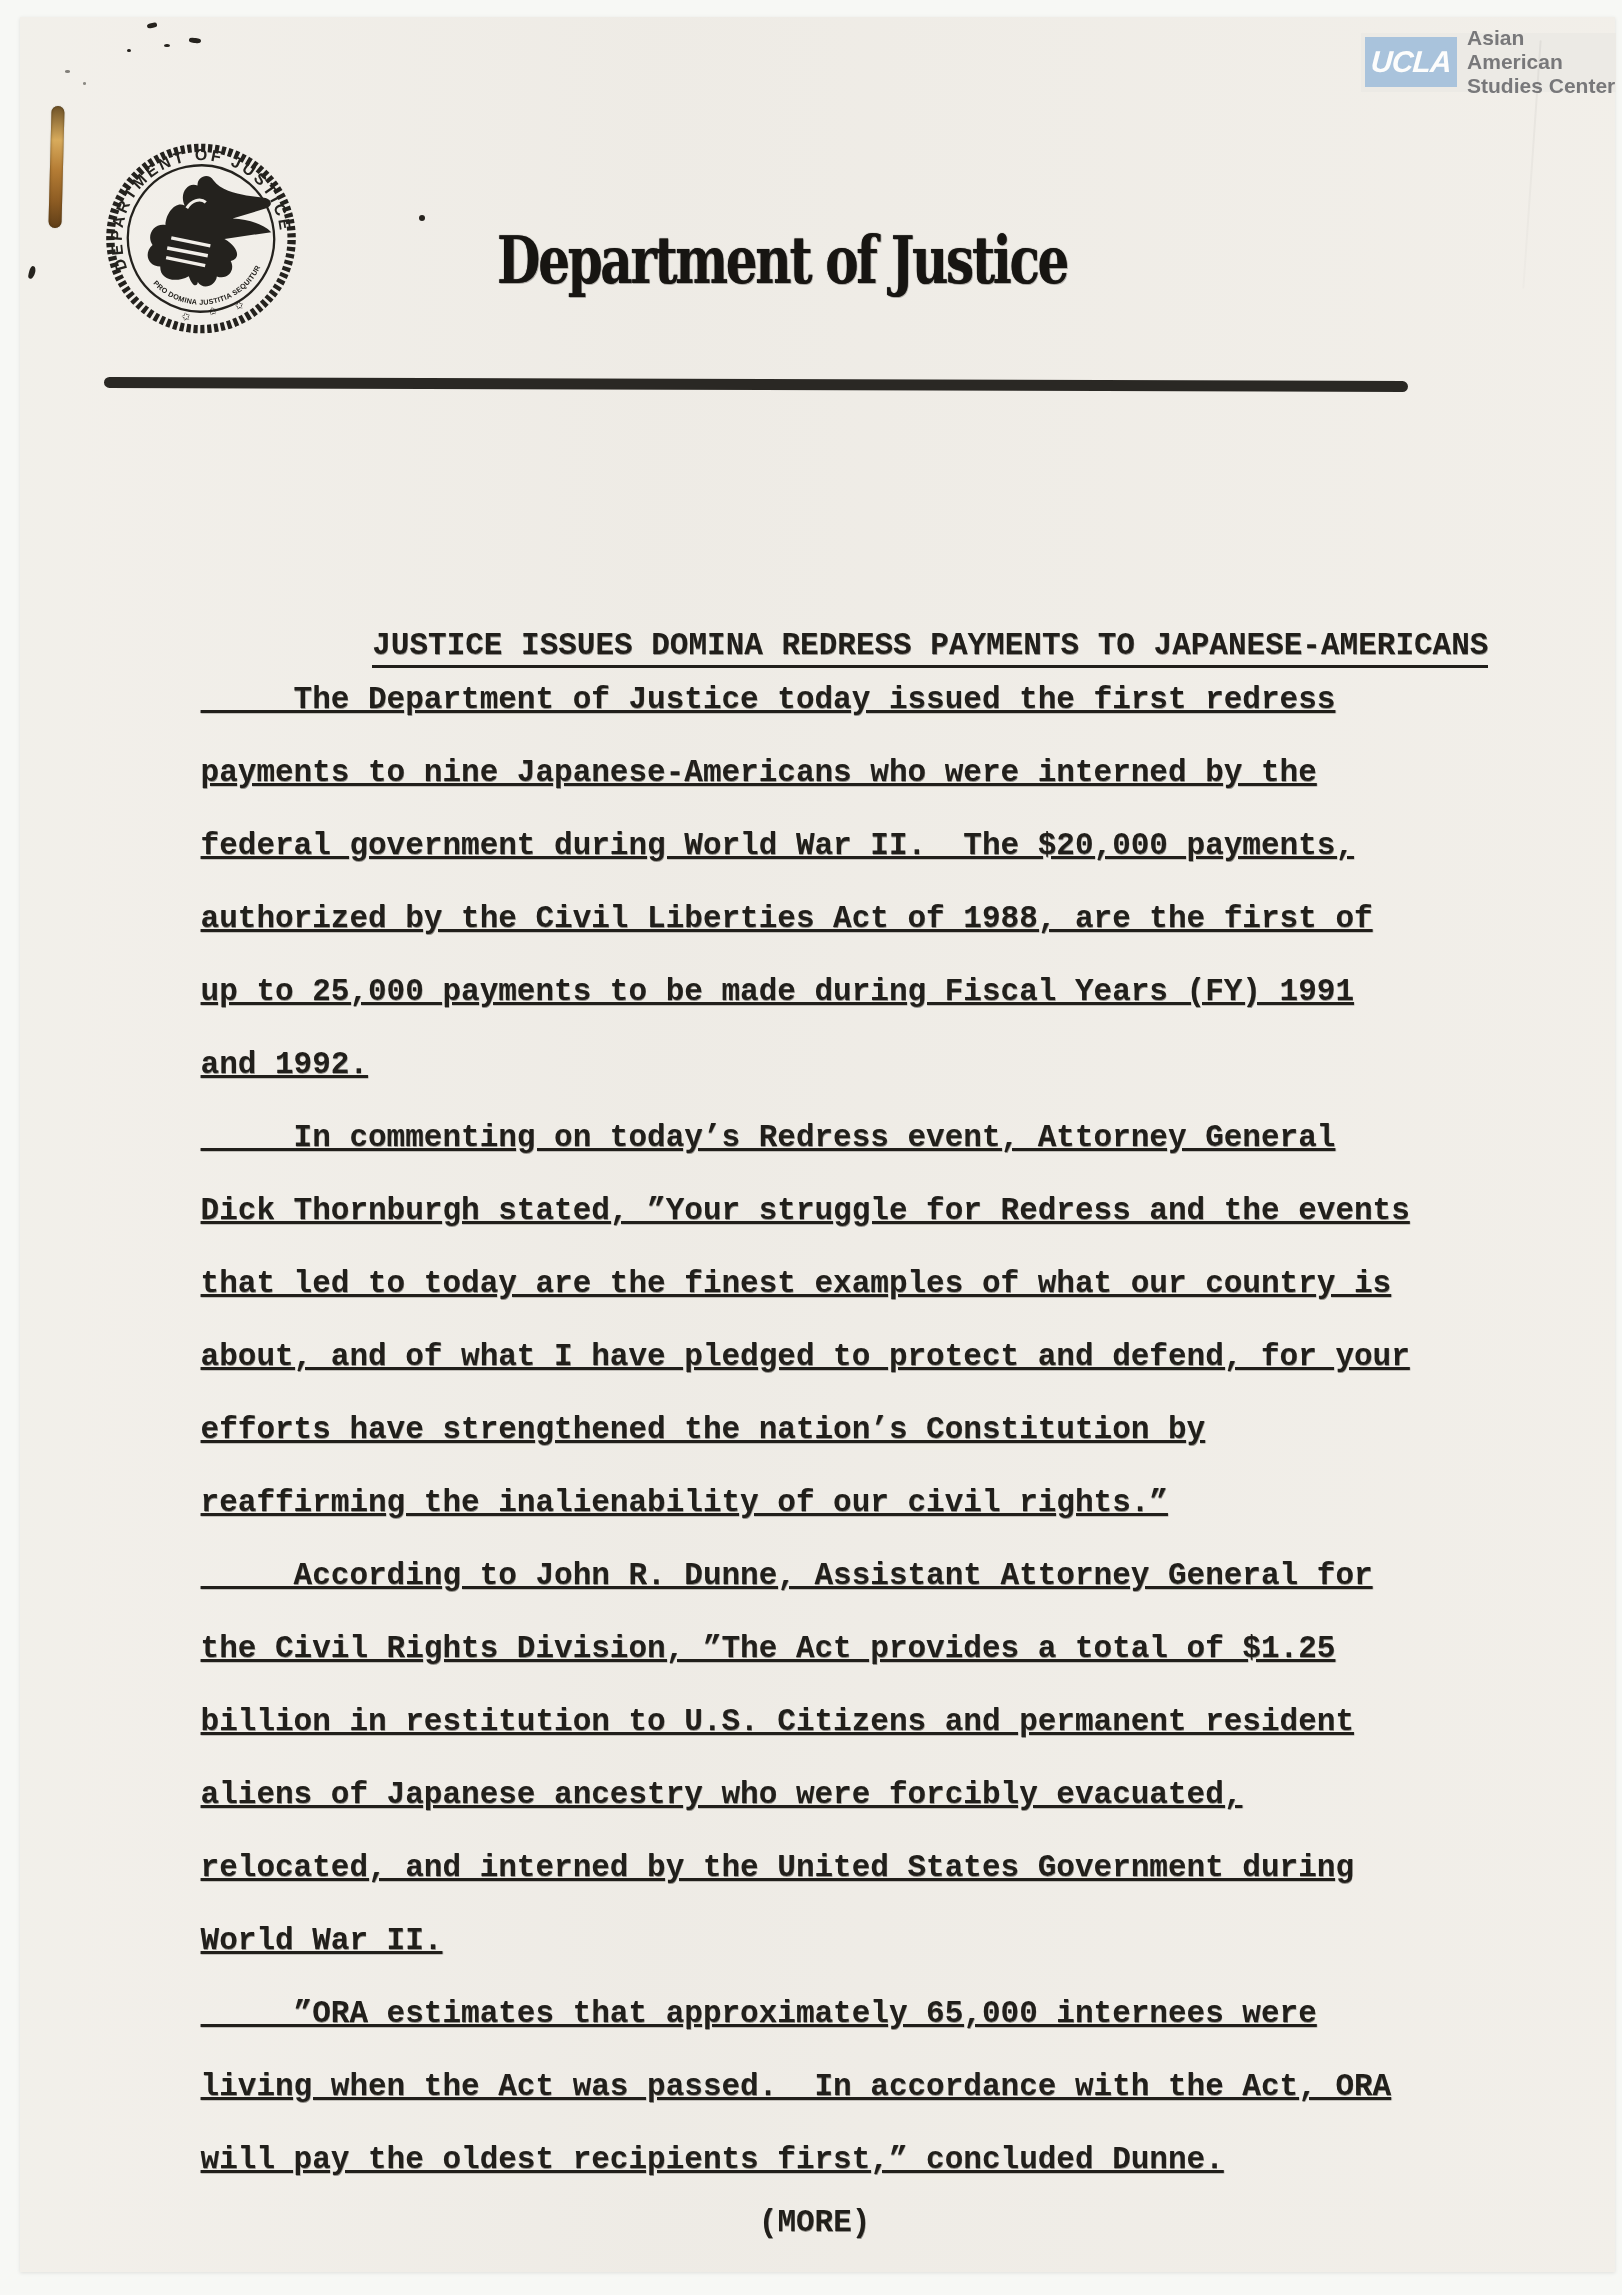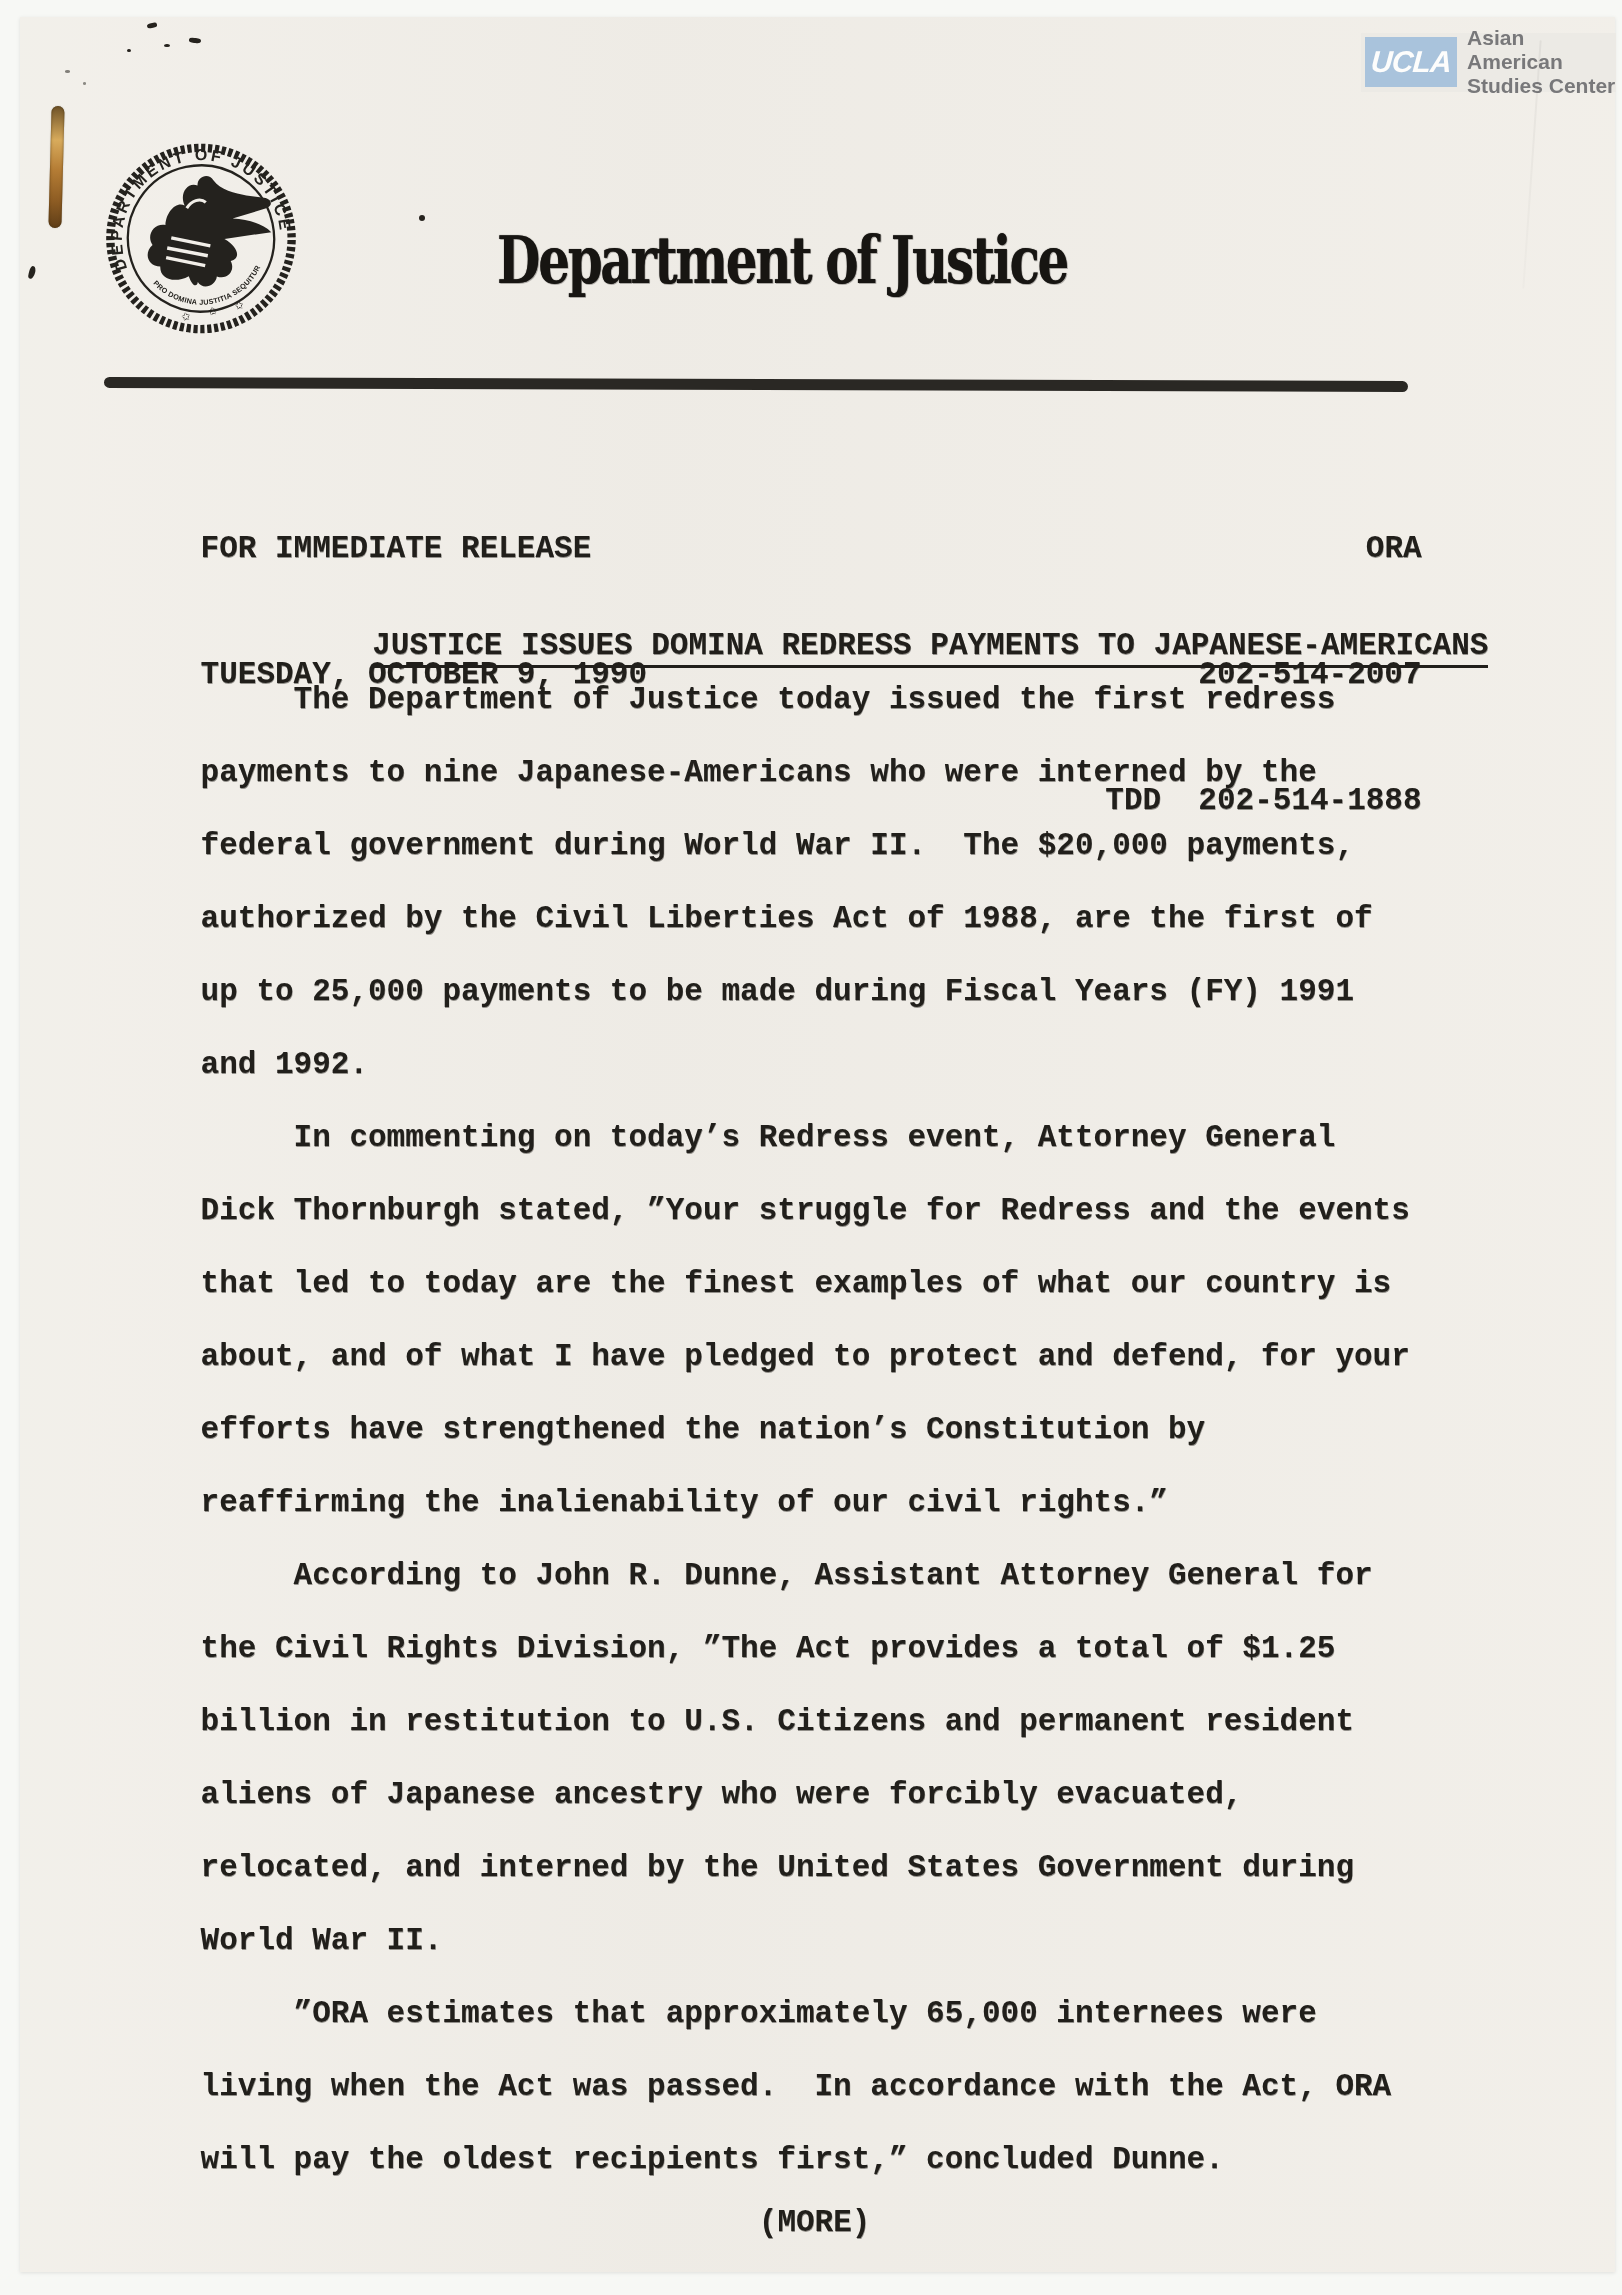--- a/index.html
+++ b/index.html
@@ -60,21 +60,21 @@
   .rel-right{text-align:right;}
   .headline-wrap{
     position:absolute;left:181px;top:561px;width:1269px;padding-left:60px;
     font-size:31px;line-height:45px;white-space:pre;
   }
   .headline{
     border-bottom:3.8px solid #211f1b;padding-bottom:2.3px;
   }
   .body-text{
     position:absolute;left:181px;top:646px;width:1277px;
-    font-size:31px;line-height:73px;white-space:pre;
+    font-size:31px;line-height:73px;white-space:pre;text-decoration:underline;
   }
   .bline{height:73px;}
   .more{
     position:absolute;left:168px;top:2169px;width:1254px;text-align:center;
     font-size:31px;line-height:73px;
   }
   
   .staple{
     position:absolute;left:30px;top:89px;width:13px;height:122px;border-radius:6.8px;
     background:linear-gradient(180deg,#6e5228,#d8ab5c 28%,#b57d35 52%,#8d5c23 78%,#5f3e18);
@@ -138,31 +138,20 @@
           <line x1="80" y1="150" x2="128" y2="171"></line>
         </g>
         <path d="M120,92 C128,84 140,82 146,90" stroke="#f1eee8" stroke-width="4" fill="none"></path>
       </g>
     </svg>
 
     <div class="agency">Department of Justice</div>
 
     <div class="rule"></div>
 
-    <div class="release mono">
-      <div class="rel-left">
-        <div>FOR IMMEDIATE RELEASE</div>
-        <div>TUESDAY, OCTOBER 9, 1990</div>
-      </div>
-      <div class="rel-right">
-        <div>ORA</div>
-        <div>202-514-2007</div>
-        <div>TDD  202-514-1888</div>
-      </div>
-    </div>
 
     <div class="headline-wrap mono">
       <span class="headline">JUSTICE ISSUES DOMINA REDRESS PAYMENTS TO JAPANESE-AMERICANS</span>
     </div>
 
     <div class="body-text mono"><div class="bline">     The Department of Justice today issued the first redress</div><div class="bline">payments to nine Japanese-Americans who were interned by the</div><div class="bline">federal government during World War II.  The $20,000 payments,</div><div class="bline">authorized by the Civil Liberties Act of 1988, are the first of</div><div class="bline">up to 25,000 payments to be made during Fiscal Years (FY) 1991</div><div class="bline">and 1992.</div><div class="bline">     In commenting on today’s Redress event, Attorney General</div><div class="bline">Dick Thornburgh stated, ”Your struggle for Redress and the events</div><div class="bline">that led to today are the finest examples of what our country is</div><div class="bline">about, and of what I have pledged to protect and defend, for your</div><div class="bline">efforts have strengthened the nation’s Constitution by</div><div class="bline">reaffirming the inalienability of our civil rights.”</div><div class="bline">     According to John R. Dunne, Assistant Attorney General for</div><div class="bline">the Civil Rights Division, ”The Act provides a total of $1.25</div><div class="bline">billion in restitution to U.S. Citizens and permanent resident</div><div class="bline">aliens of Japanese ancestry who were forcibly evacuated,</div><div class="bline">relocated, and interned by the United States Government during</div><div class="bline">World War II.</div><div class="bline">     ”ORA estimates that approximately 65,000 internees were</div><div class="bline">living when the Act was passed.  In accordance with the Act, ORA</div><div class="bline">will pay the oldest recipients first,” concluded Dunne.</div></div>
 
     <div class="more mono">(MORE)</div>
 
     <div class="staple"></div>

